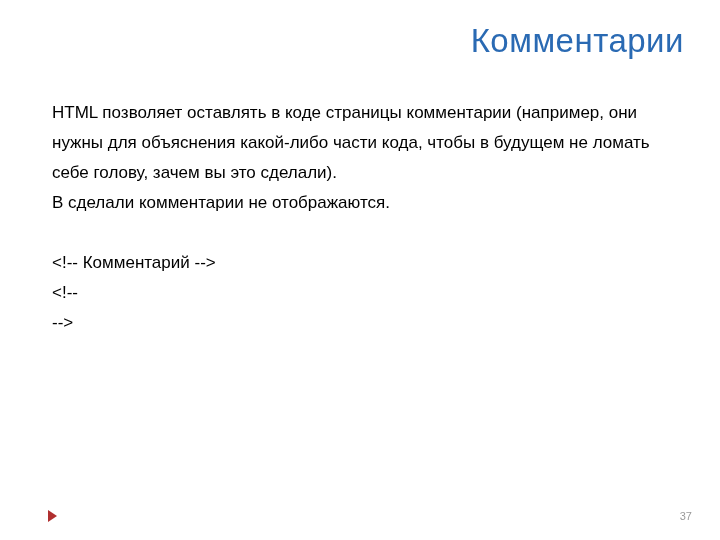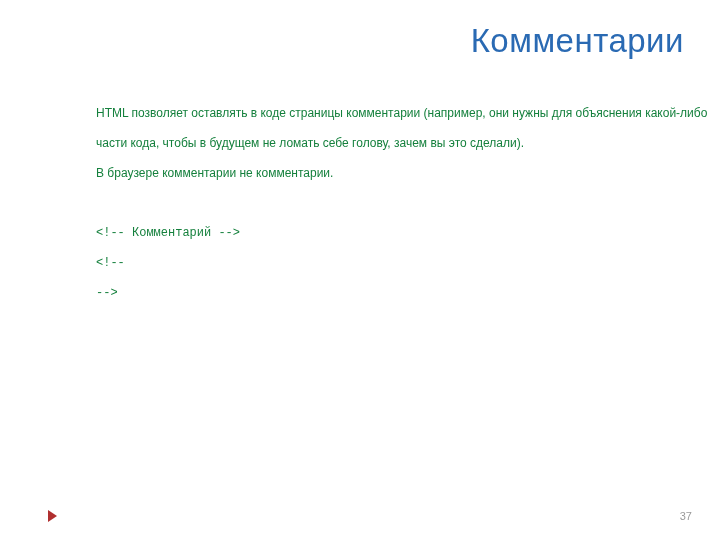--- a/index.html
+++ b/index.html
@@ -26,27 +26,26 @@
     font-size: 33px;
     color: #2a6ab3;
     font-weight: 400;
     letter-spacing: 0.5px;
   }
   .body {
     position: absolute;
     left: 52px;
     top: 98px;
     width: 616px;
-    font-size: 12px;
+    font-size: 17px;
     line-height: 30px;
-    color: #15803d;
-    margin-left: 44px;
+    color: #000000;
   }
   .body .code {
-    font-family: Liberation Mono, monospace;
+    font-family: Liberation Sans, sans-serif;
   }
   .page-num {
     position: absolute;
     right: 28px;
     bottom: 18px;
     font-size: 11px;
     color: #9a9a9a;
   }
   .arrow {
     position: absolute;
@@ -61,21 +60,21 @@
 </style>
 </head>
 <body>
 
 <div class="slide">
 
   <div class="title">Комментарии</div>
 
   <div class="body">
     <div>HTML позволяет оставлять в коде страницы комментарии (например, они нужны для объяснения какой-либо части кода, чтобы в будущем не ломать себе голову, зачем вы это сделали).</div>
-    <div>В браузере комментарии не комментарии.</div>
+    <div>В сделали комментарии не отображаются.</div>
     <div>&nbsp;</div>
     <div class="code">&lt;!-- Комментарий --&gt;</div>
     <div class="code">&lt;!--</div>
     <div class="code">--&gt;</div>
   </div>
 
   <div class="arrow"></div>
   <div class="page-num">37</div>
 
 </div>

